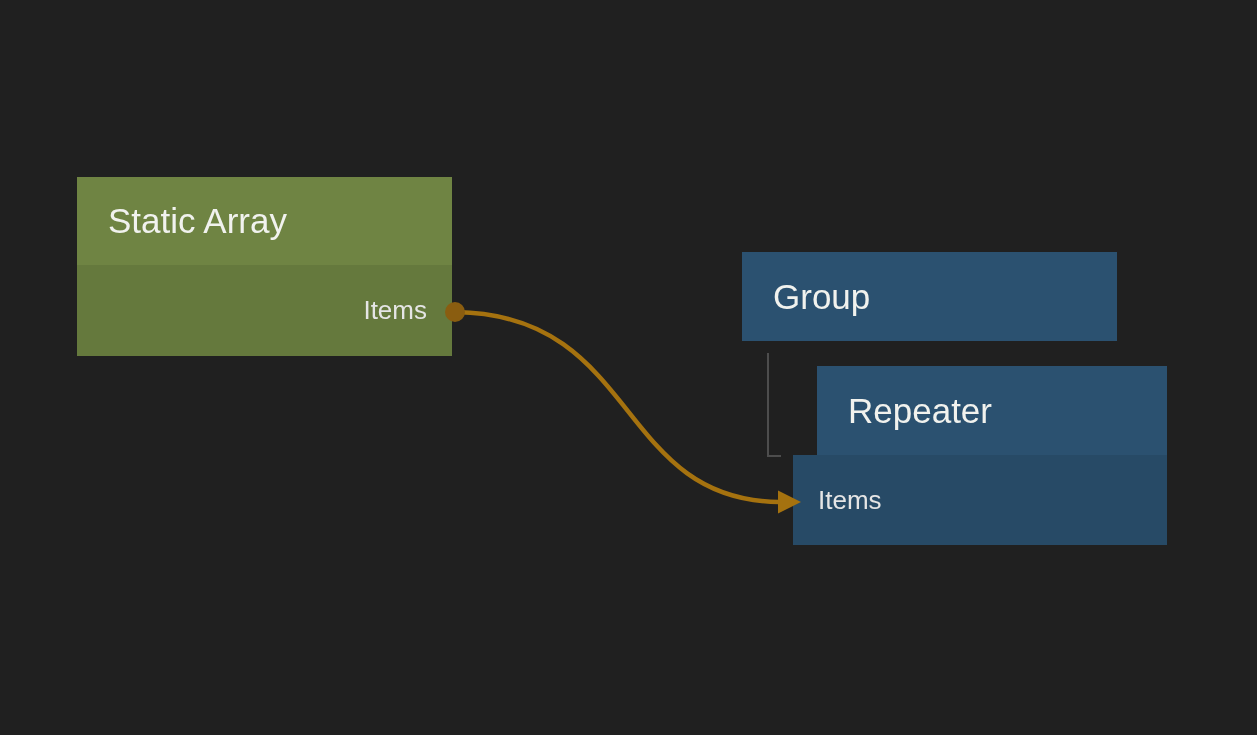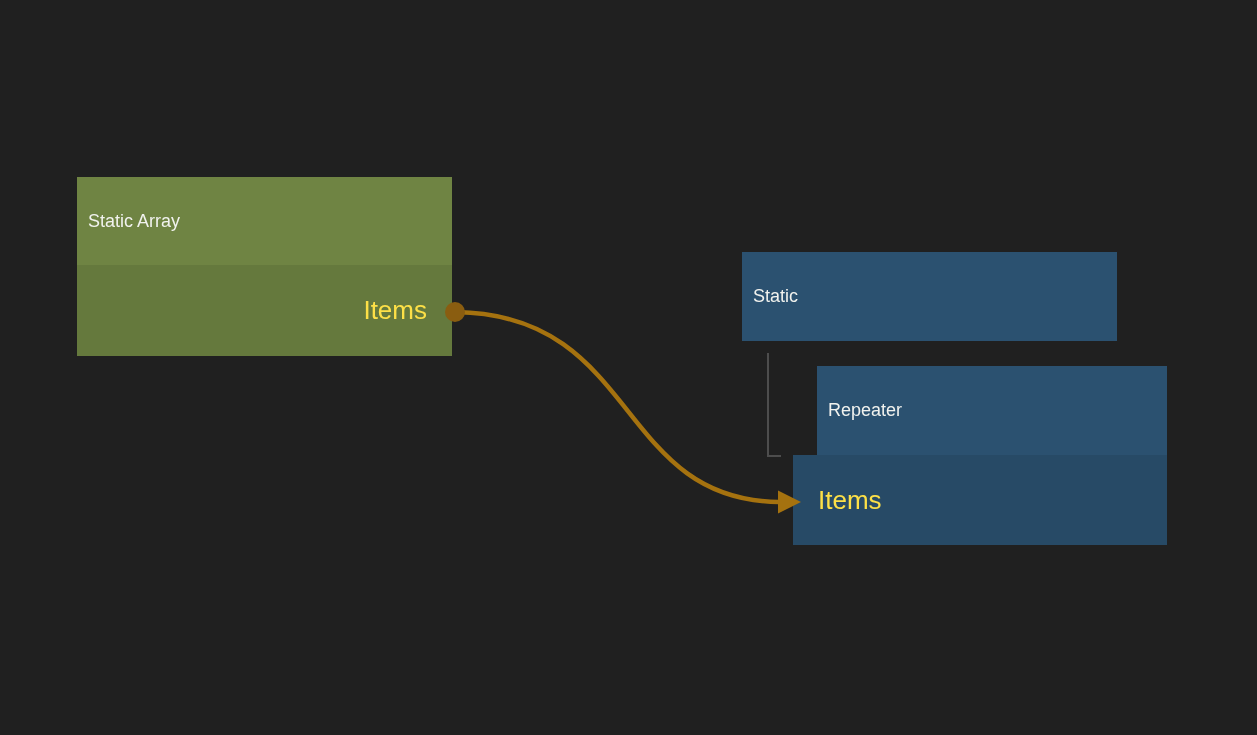--- a/index.html
+++ b/index.html
@@ -17,30 +17,30 @@
     background: #202020;
   }
   .node {
     position: absolute;
     box-sizing: border-box;
   }
   .node-header {
     display: flex;
     align-items: center;
     box-sizing: border-box;
-    padding-left: 11px;
-    font-size: 18px;
+    padding-left: 31px;
+    font-size: 35px;
     color: #f1f2ee;
   }
   .node-row {
     display: flex;
     align-items: center;
     box-sizing: border-box;
     font-size: 26px;
-    color: #fde047;
+    color: #e5e5e5;
   }
   
   #node-static-array { left: 77px; top: 177px; width: 375px; }
   #node-static-array .node-header { height: 88px; }
   #node-static-array .node-row {
     height: 91px;
     justify-content: flex-end;
     padding-right: 25px;
   }
   
@@ -70,21 +70,21 @@
     <div class="node-header" style="background-color: rgb(111, 132, 67);">
       <span>Static Array</span>
     </div>
     <div class="node-row" style="background-color: rgb(101, 121, 61);">
       <span>Items</span>
     </div>
   </div>
 
   <div class="node" id="node-group">
     <div class="node-header" style="background-color: rgb(43, 81, 112);">
-      <span>Static</span>
+      <span>Group</span>
     </div>
   </div>
 
   <div class="node" id="node-repeater">
     <div class="node-header" style="background-color: rgb(43, 81, 112); margin-left: 24px;">
       <span>Repeater</span>
     </div>
     <div class="node-row" style="background-color: rgb(39, 74, 102);">
       <span>Items</span>
     </div>

